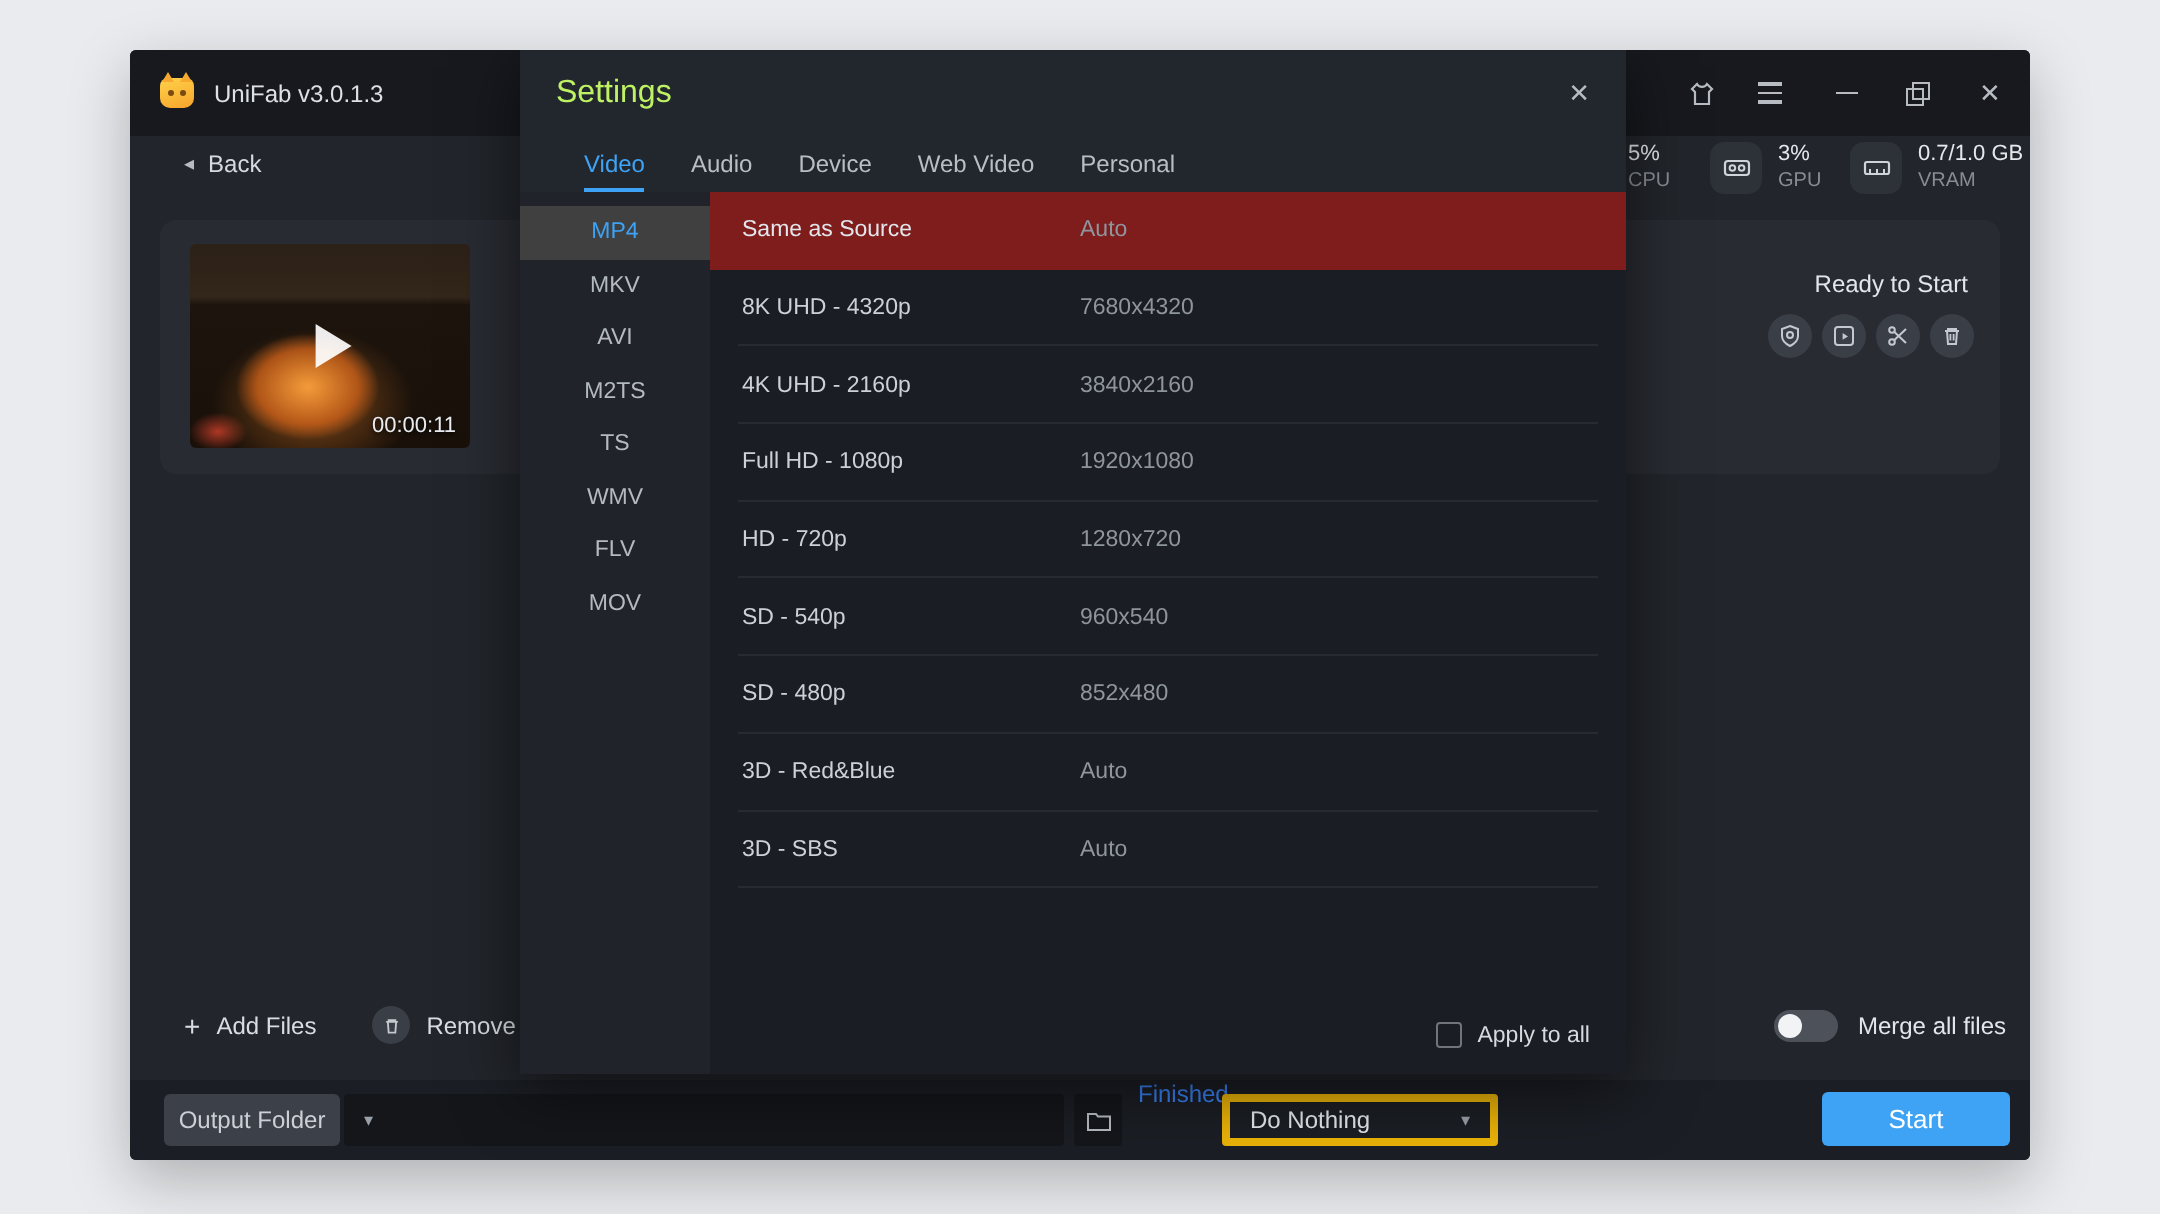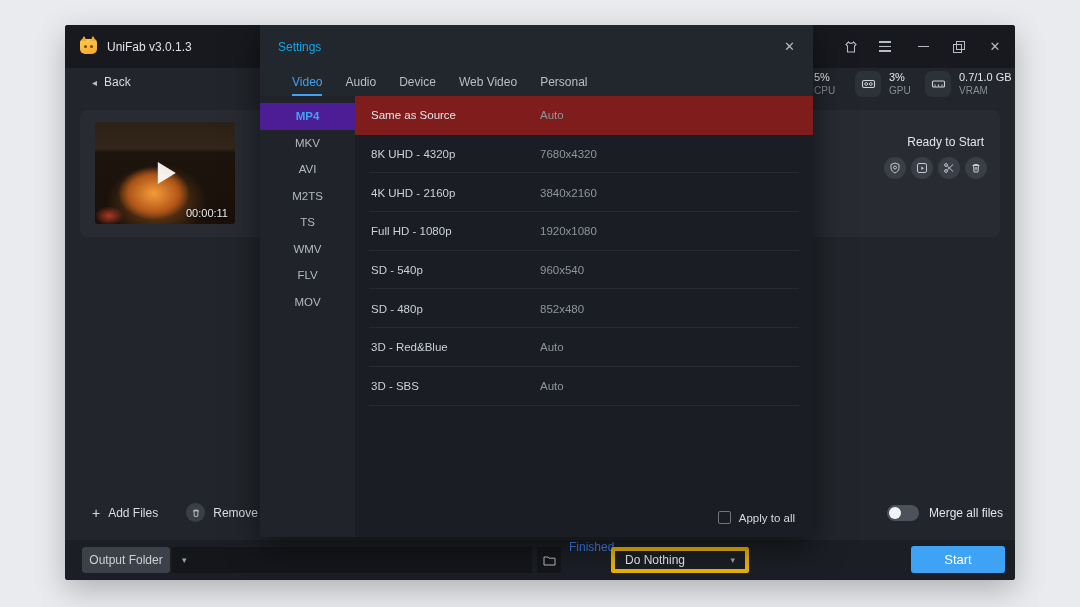--- a/index.html
+++ b/index.html
@@ -84,31 +84,31 @@
     display:flex; align-items:center; padding:0 10px; cursor:pointer; }
   .finished-value { color:#e5e8ec; font-size:12px; flex:1; }
   .start-btn { position:absolute; right:10px; top:6px; width:94px; height:27px; background:#3fa3f5; border:none; border-radius:3px;
     color:#ffffff; font-size:13px; cursor:pointer; }
 
   
   .dialog { position:absolute; left:195px; top:0; width:553px; height:512px; background:#1a1d23;
     box-shadow:0 8px 30px rgba(0,0,0,.55); z-index:10; }
   .dlg-header { position:absolute; left:0; top:0; width:100%; height:43px; background:#22262d;
     display:flex; align-items:center; padding:0 18px; }
-  .dlg-title { color:#0ea5e9; font-size:12px; }
+  .dlg-title { color:#bef264; font-size:16px; }
   .dlg-close { margin-left:auto; color:#b6bbc2; font-size:13px; cursor:pointer; }
   .dlg-tabs { position:absolute; left:0; top:43px; width:100%; height:28px; background:#22262d;
     display:flex; align-items:center; gap:23px; padding:0 0 0 32px; }
   .tab { color:#b9bec6; font-size:12px; cursor:pointer; position:relative; height:100%; display:flex; align-items:center; }
   .tab.active { color:#3fa3f5; }
   .tab.active::after { content:""; position:absolute; left:0; right:0; bottom:0; height:2px; background:#3fa3f5; }
   .dlg-body { position:absolute; left:0; top:71px; bottom:0; width:100%; display:flex; }
   .fmt-sidebar { width:95px; background:#20232a; padding-top:7px; }
   .fmt-item { height:26.5px; display:flex; align-items:center; justify-content:center; color:#b4bac2; font-size:11.5px; cursor:pointer; }
-  .fmt-item.active { background:#4c1d95; color:#3fa3f5;font-weight:bold; }
+  .fmt-item.active { background:#404040; color:#3fa3f5; }
   .preset-list { flex:1; position:relative; background:#1a1d23; }
   .preset-row { height:38.7px; display:flex; align-items:center; padding-left:16px; position:relative; cursor:pointer; }
   .preset-row .p-label { width:169px; color:#ccd1d8; font-size:11.5px; }
   .preset-row .p-value { color:#8f959d; font-size:11.5px; }
   .preset-row.selected { background:#7f1d1d; }
   .preset-row.selected .p-label { color:#e2e5ea; }
   .preset-row:not(.selected)::after { content:""; position:absolute; left:14px; right:14px; bottom:0; height:1px; background:#272b31; }
   .apply-wrap { position:absolute; right:18px; bottom:13px; display:flex; align-items:center; gap:8px; cursor:pointer; }
   .checkbox { width:13px; height:13px; border:1px solid #70757d; border-radius:2px; background:transparent; }
   .apply-label { color:#d6dade; font-size:11.5px; }
@@ -298,20 +298,24 @@
         </div>
         <div class="preset-row">
           <span class="p-label">4K UHD - 2160p</span>
           <span class="p-value">3840x2160</span>
         </div>
         <div class="preset-row">
           <span class="p-label">Full HD - 1080p</span>
           <span class="p-value">1920x1080</span>
         </div>
         <div class="preset-row">
+          <span class="p-label">HD - 720p</span>
+          <span class="p-value">1280x720</span>
+        </div>
+        <div class="preset-row">
           <span class="p-label">SD - 540p</span>
           <span class="p-value">960x540</span>
         </div>
         <div class="preset-row">
           <span class="p-label">SD - 480p</span>
           <span class="p-value">852x480</span>
         </div>
         <div class="preset-row">
           <span class="p-label">3D - Red&amp;Blue</span>
           <span class="p-value">Auto</span>

